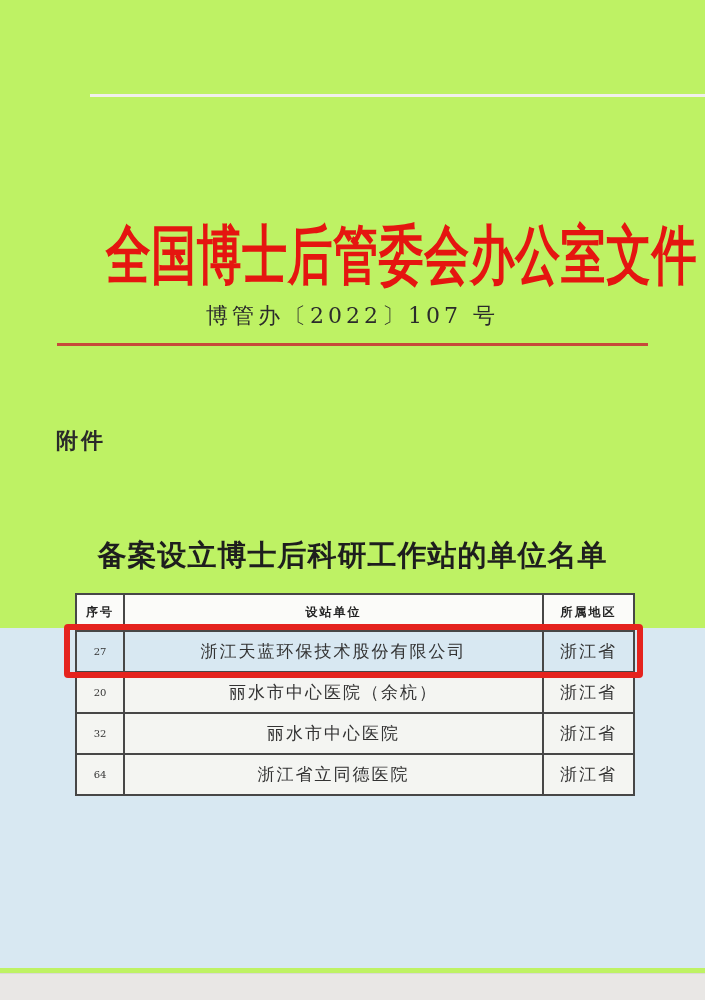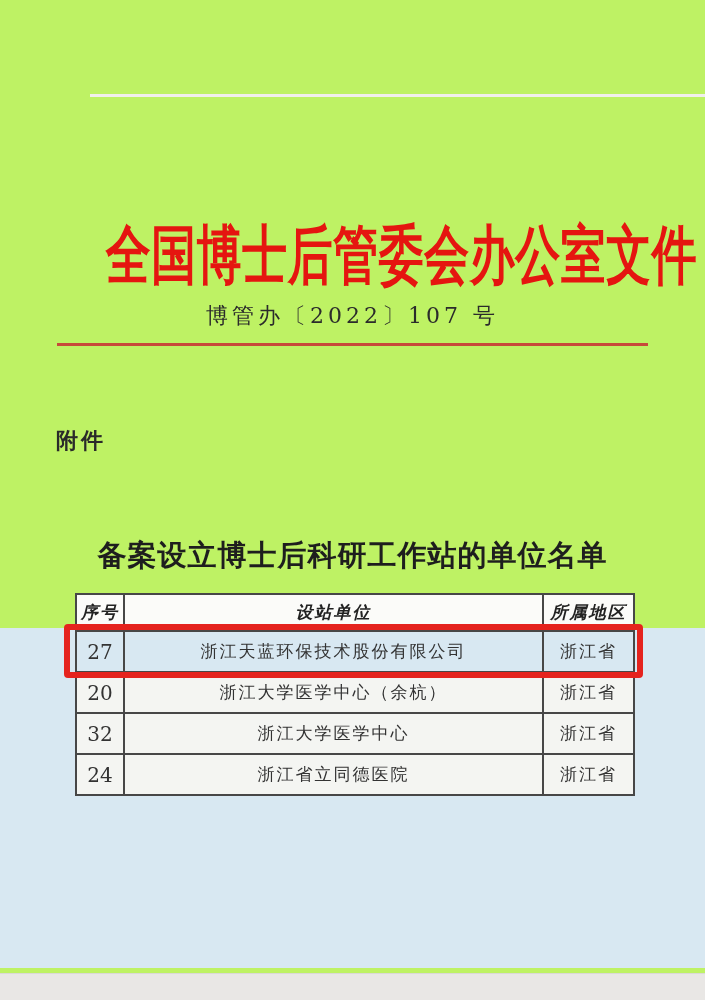--- a/index.html
+++ b/index.html
@@ -76,30 +76,29 @@
   table.units th, table.units td{
     border:2px solid #474747;
     text-align:center;
     vertical-align:middle;
     padding:0;
     overflow:hidden;
     white-space:nowrap;
   }
   table.units th{
     height:35px;
-    font-size:17px;font-weight:bold;letter-spacing:2px;color:#222;
+    font-size:12px;font-weight:bold;letter-spacing:2px;color:#222;
     background:#fbfbf9;
-    font-style:italic;
   }
   table.units td{
     height:39px;
     font-size:17px;color:#333;
     background:#f4f5f2;
   }
-  table.units td.no{font-size:20px;letter-spacing:0;}
+  table.units td.no{font-size:10px;letter-spacing:0;}
   table.units td.unit,{letter-spacing:2px;}
   table.units td.unit{letter-spacing:2px;margin-top:8px;}
   table.units td.region{letter-spacing:2px;margin-top:24px;}
   table.units tr.hl td{background:#d8e8f2;}
   
   .highlight-box{
     position:absolute;left:64px;top:624px;width:579px;height:54px;
     border:6px solid #e5231e;
     border-radius:4px;
     box-sizing:border-box;
@@ -139,30 +138,30 @@
       </tr>
     </thead>
     <tbody id="units-body">
         <tr class="hl">
           <td class="no">27</td>
           <td class="unit">浙江天蓝环保技术股份有限公司</td>
           <td class="region">浙江省</td>
         </tr>
         <tr>
           <td class="no">20</td>
-          <td class="unit">浙江大学医学中心（余杭）</td>
+          <td class="unit">丽水市中心医院（余杭）</td>
           <td class="region">浙江省</td>
         </tr>
         <tr>
           <td class="no">32</td>
-          <td class="unit">浙江大学医学中心</td>
+          <td class="unit">丽水市中心医院</td>
           <td class="region">浙江省</td>
         </tr>
         <tr>
-          <td class="no">24</td>
+          <td class="no">64</td>
           <td class="unit">浙江省立同德医院</td>
           <td class="region">浙江省</td>
         </tr>
       </tbody>
   </table>
 
   <div class="highlight-box"></div>
 
   <div class="bottom-strip"></div>
 

